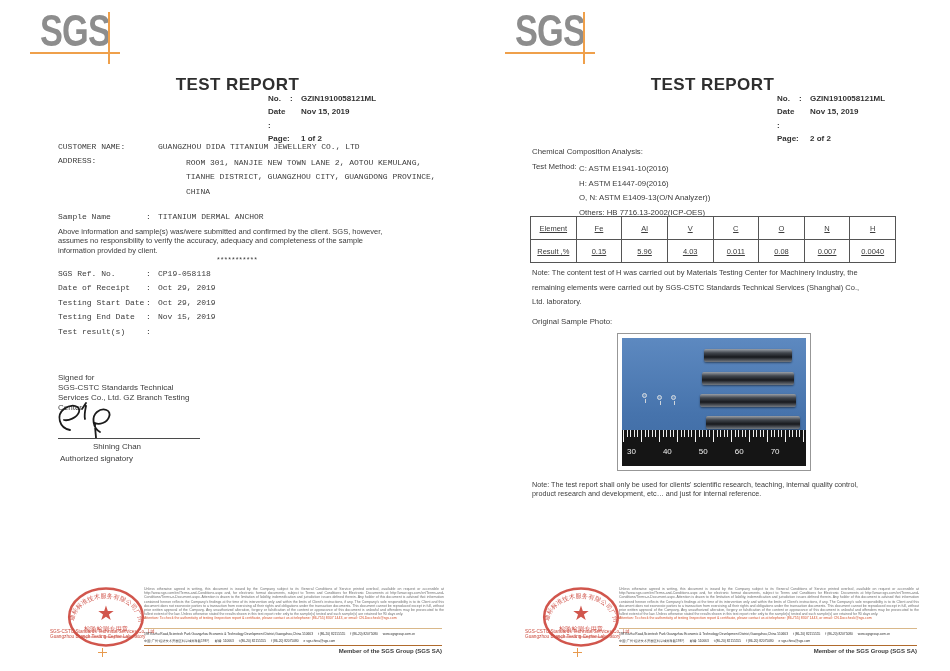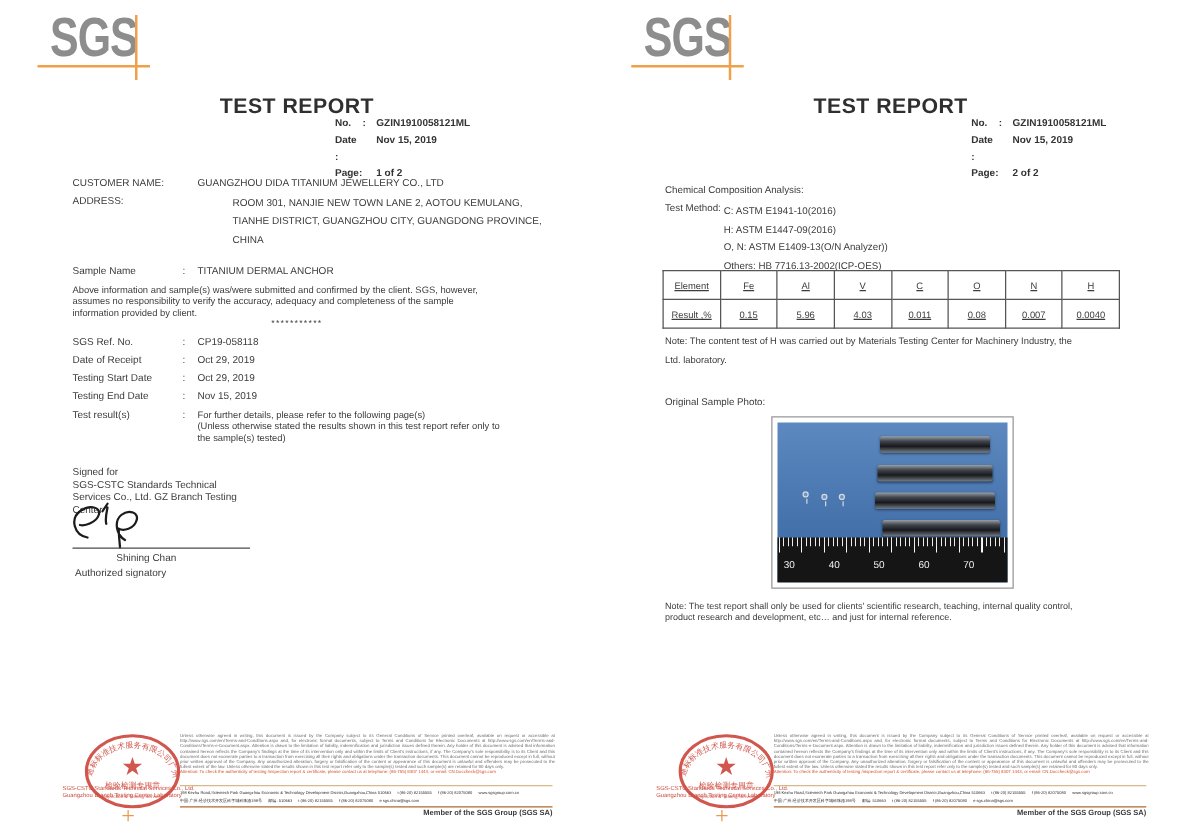--- a/index.html
+++ b/index.html
@@ -18,21 +18,21 @@
   .title { position:absolute; top:75px; left:0; width:475px; text-align:center;
     font-size:17px; font-weight:bold; letter-spacing:0.4px; color:#2f2f2f; }
   .meta { position:absolute; top:92px; font-size:8px; font-weight:bold; color:#333;
     line-height:13.4px; }
   #page-left  .meta { left:268px; }
   #page-right .meta { left:302px; }
   .meta-row { display:flex; }
   .meta-lbl { width:22px; } .meta-colon { width:11px; }
 
   
-  .t { color:#3c3c3c; font-size:8px; }
+  .t { color:#3c3c3c; font-size:8px;font-family:Liberation Mono, monospace; }
   .small { font-size:7.5px; color:#3c3c3c; }
   .row { position:absolute; display:flex; }
   .lbl100 { width:100px; }
   .lbl88 { width:88px; } .col12 { width:12px; }
   .lines { line-height:14.4px; }
   .tight { line-height:9.3px; }
 
   
   .stars { position:absolute; top:256px; left:0; width:475px; text-align:center;
     font-size:7px; color:#3c3c3c; letter-spacing:1px; }
@@ -175,25 +175,20 @@
     <div class="t" style="display:flex; height:14.4px;">
       <span class="lbl88">Testing End Date</span>
       <span class="col12">:</span>
       <span>Nov 15, 2019</span>
     </div>
   </div>
 
   <div class="row t" style="left:58px; top:327px;">
     <span class="lbl88">Test result(s)</span>
     <span class="col12">:</span>
-    <span class="small tight">
-      <div>For further details, please refer to the following page(s)</div>
-      <div>(Unless otherwise stated the results shown in this test report refer only to</div>
-      <div>the sample(s) tested)</div>
-    </span>
   </div>
 
   <div class="signed">
     <div>Signed for</div>
     <div>SGS-CSTC Standards Technical</div>
     <div>Services Co., Ltd. GZ Branch Testing</div>
     <div>Center</div>
   </div>
 
   <svg class="signature" width="150" height="40" viewBox="0 0 150 40">
@@ -304,20 +299,21 @@
       <td>0.011</td>
       <td>0.08</td>
       <td>0.007</td>
       <td>0.0040</td>
     </tr>
   </tbody>
     </table>
 
   <div class="note1">
     <div>Note: The content test of H was carried out by Materials Testing Center for Machinery Industry, the</div>
+    <div>remaining elements were carried out by SGS-CSTC Standards Technical Services (Shanghai) Co.,</div>
     <div>Ltd. laboratory.</div>
   </div>
 
   <div class="photo-label">Original Sample Photo:</div>
 
   <div class="photo">
     <div class="photo-inner">
       <span class="anchor" style="left:20px; top:55px;"></span>
       <span class="anchor" style="left:35px; top:57px;"></span>
       <span class="anchor" style="left:49px; top:57px;"></span>

